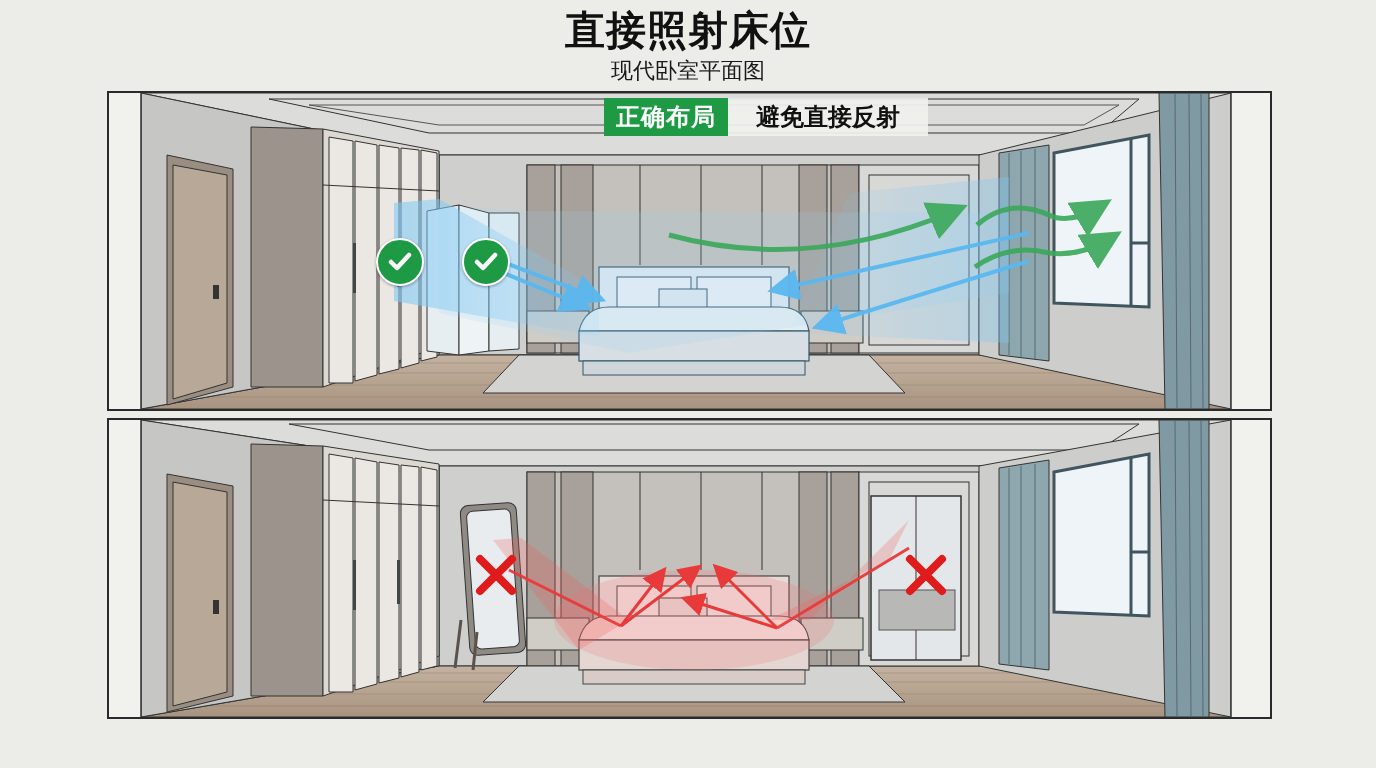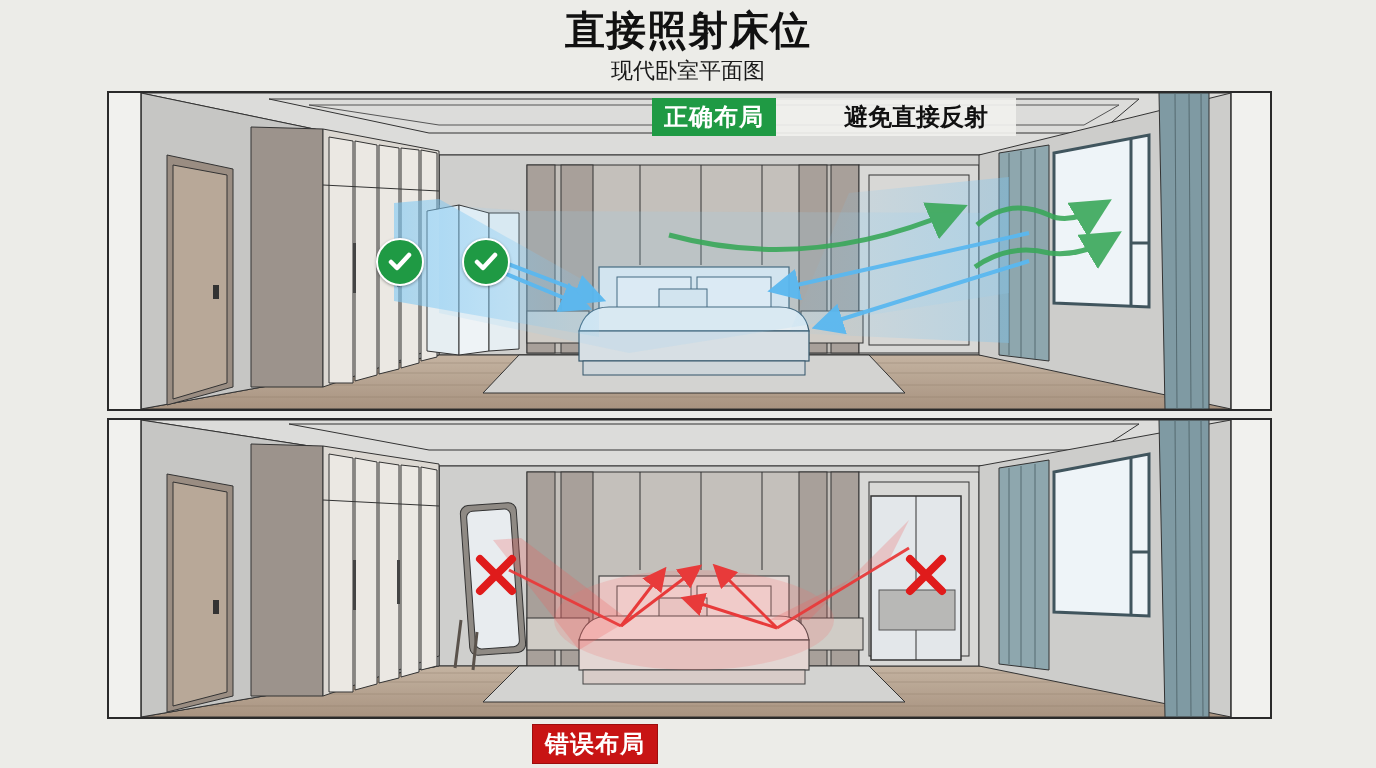--- a/index.html
+++ b/index.html
@@ -30,21 +30,21 @@
       height: 38px;
     }
     .badge {
       height: 38px; line-height: 38px; padding: 0 12px;
       color: #fff; font-size: 24px; font-weight: bold; letter-spacing: 1px;
     }
     .badge-caption {
       font-size: 24px; color: #111; padding: 0 28px; line-height: 38px;
       font-weight: bold;
     }
-    #top-badge-row { left: 652px; top: 98px; background: rgba(240,240,238,0.92); gap: 40px; }
+    #top-badge-row { left: 604px; top: 98px; background: rgba(240,240,238,0.92); }
     #top-badge-row .badge { background: #1f9a44; }
     #bottom-badge-row { left: 532px; top: 725px; }
     #bottom-badge-row .badge { background: #c81414; border: 1px solid #9c0d0d; }
     .mark {
       position: absolute; width: 44px; height: 44px; border-radius: 50%;
       background: #1f9a44; border: 2px solid #fff;
       box-shadow: 0 1px 3px rgba(0,0,0,0.35);
       display: flex; align-items: center; justify-content: center;
     }
     .xmark { position: absolute; width: 44px; height: 44px; }
@@ -337,14 +337,13 @@
 </div>
 
 <svg class="xmark" style="left:474px; top:553px;" viewBox="0 0 44 44">
   <path d="M6,6 L38,38 M38,6 L6,38" stroke="#e01b1b" stroke-width="8" stroke-linecap="round"></path>
 </svg>
 <svg class="xmark" style="left:904px; top:553px;" viewBox="0 0 44 44">
   <path d="M6,6 L38,38 M38,6 L6,38" stroke="#e01b1b" stroke-width="8" stroke-linecap="round"></path>
 </svg>
 
 <div class="badge-row" id="bottom-badge-row">
-  <span class="badge">错误布局</span>
 </div>
 
 </body></html>

